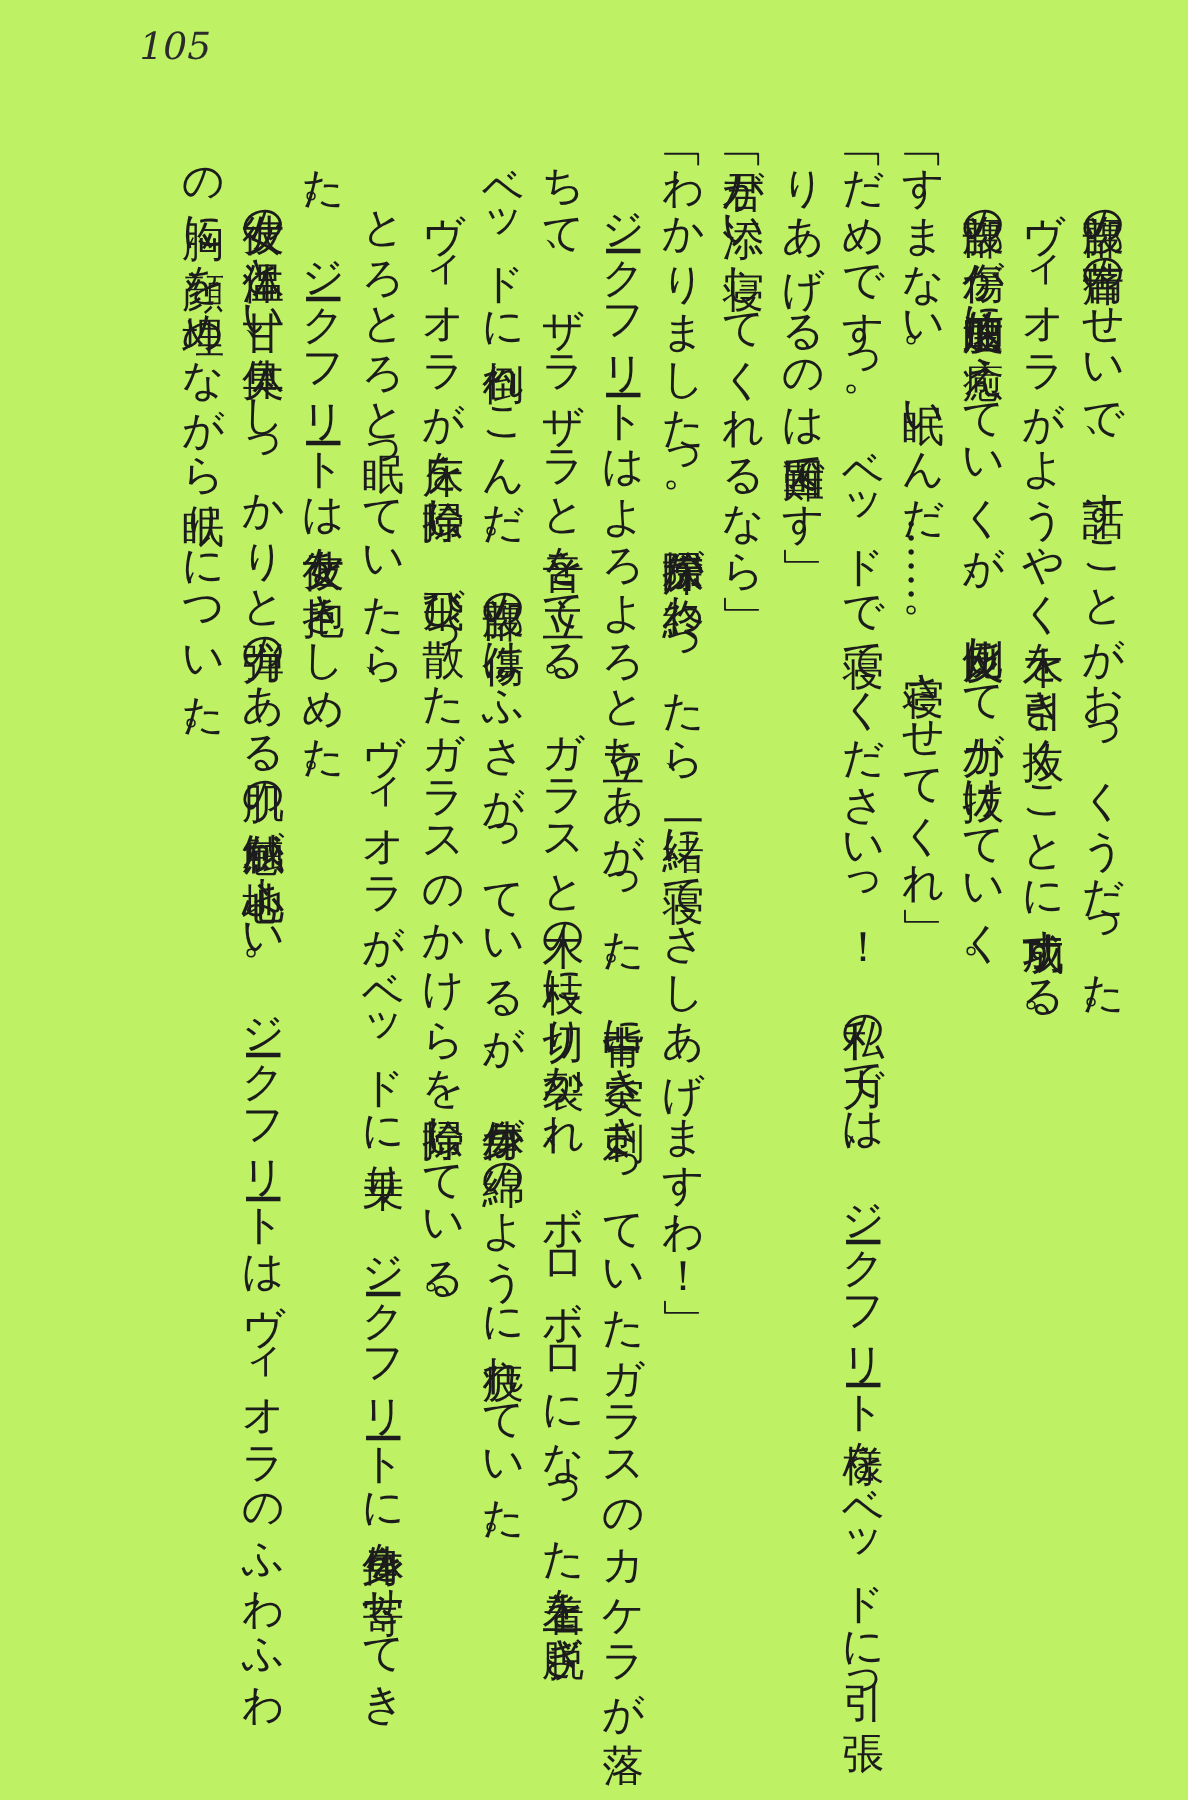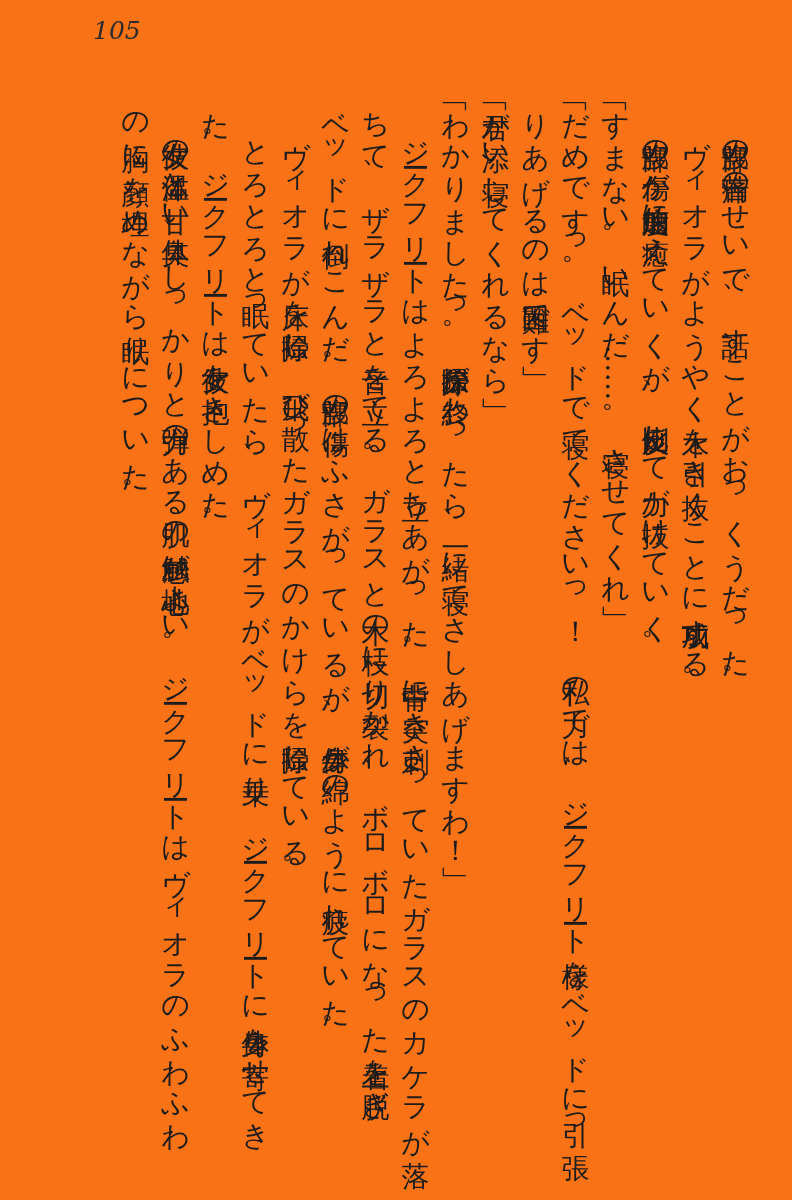--- a/index.html
+++ b/index.html
@@ -9,21 +9,21 @@
   body {
     width: 792px;
     height: 1200px;
     background: #ffffff;
     position: relative;
     overflow: hidden;
   }
   .page {
     position: absolute;
     inset: 0;
-    background: #f97316;
+    background: #bef264;
   }
   .page-number {
     position: absolute;
     top: 18px;
     left: 93px;
     font-family: "DejaVu Serif", "Liberation Serif", serif;
     font-style: italic;
     font-size: 25px;
     line-height: 1;
     color: #2b2b2b;

